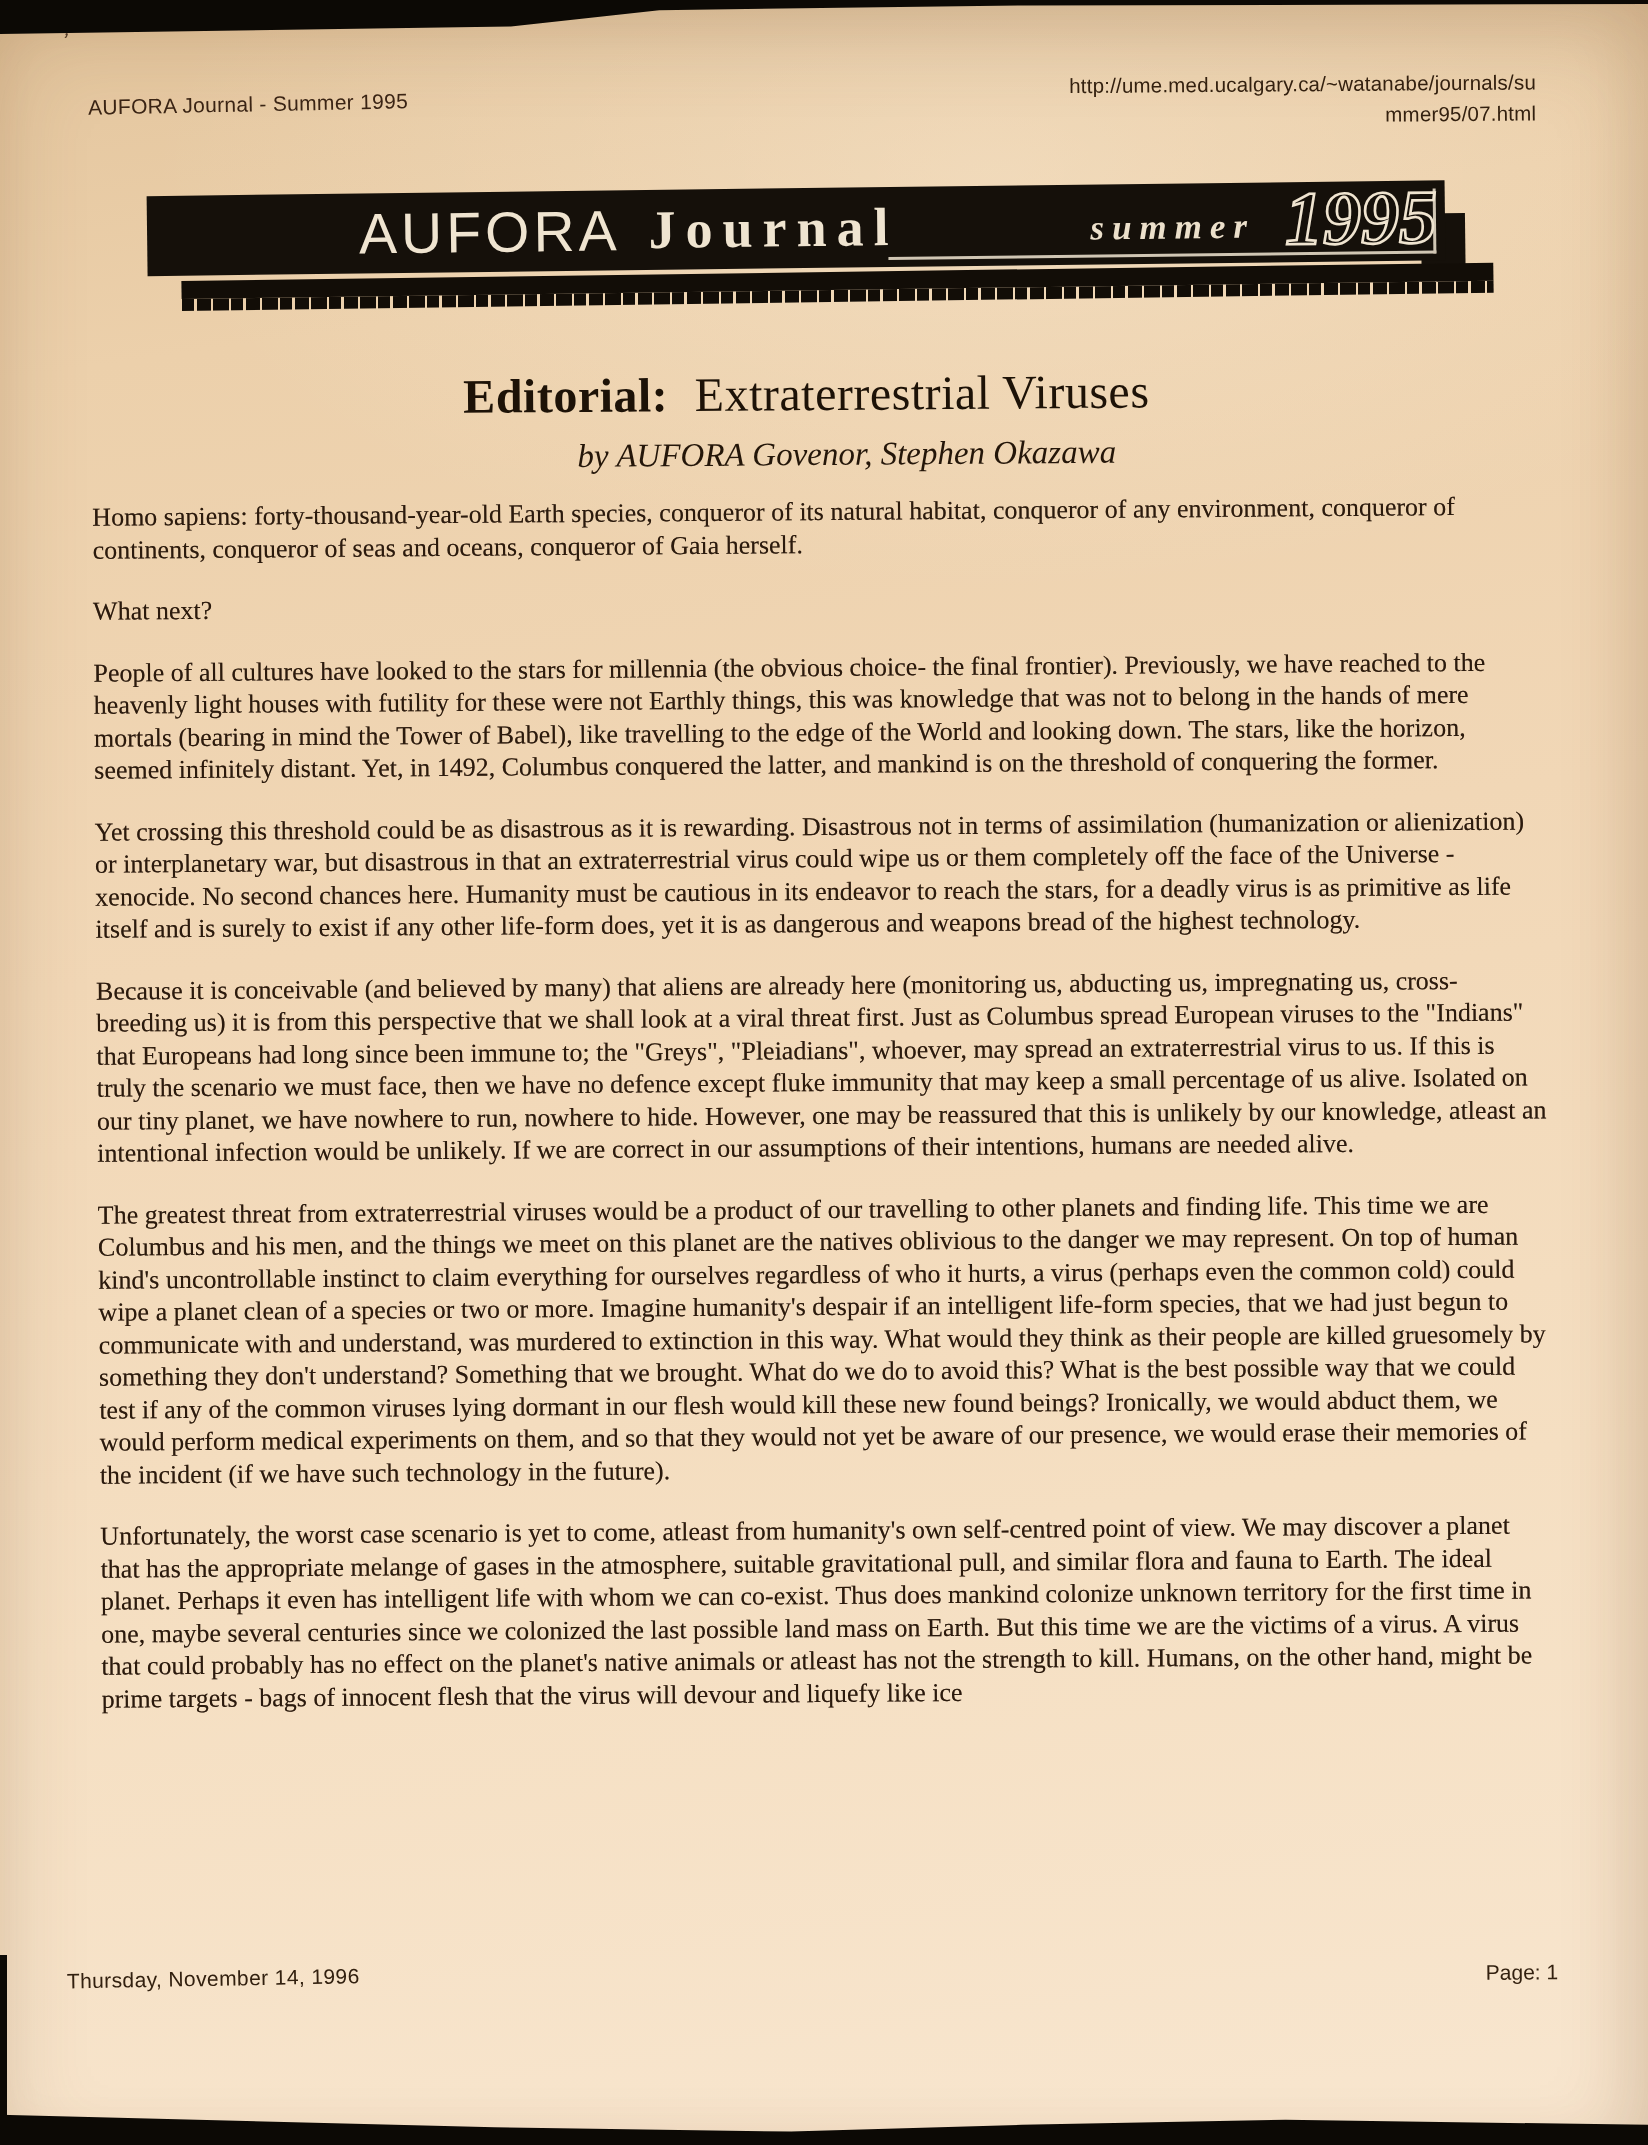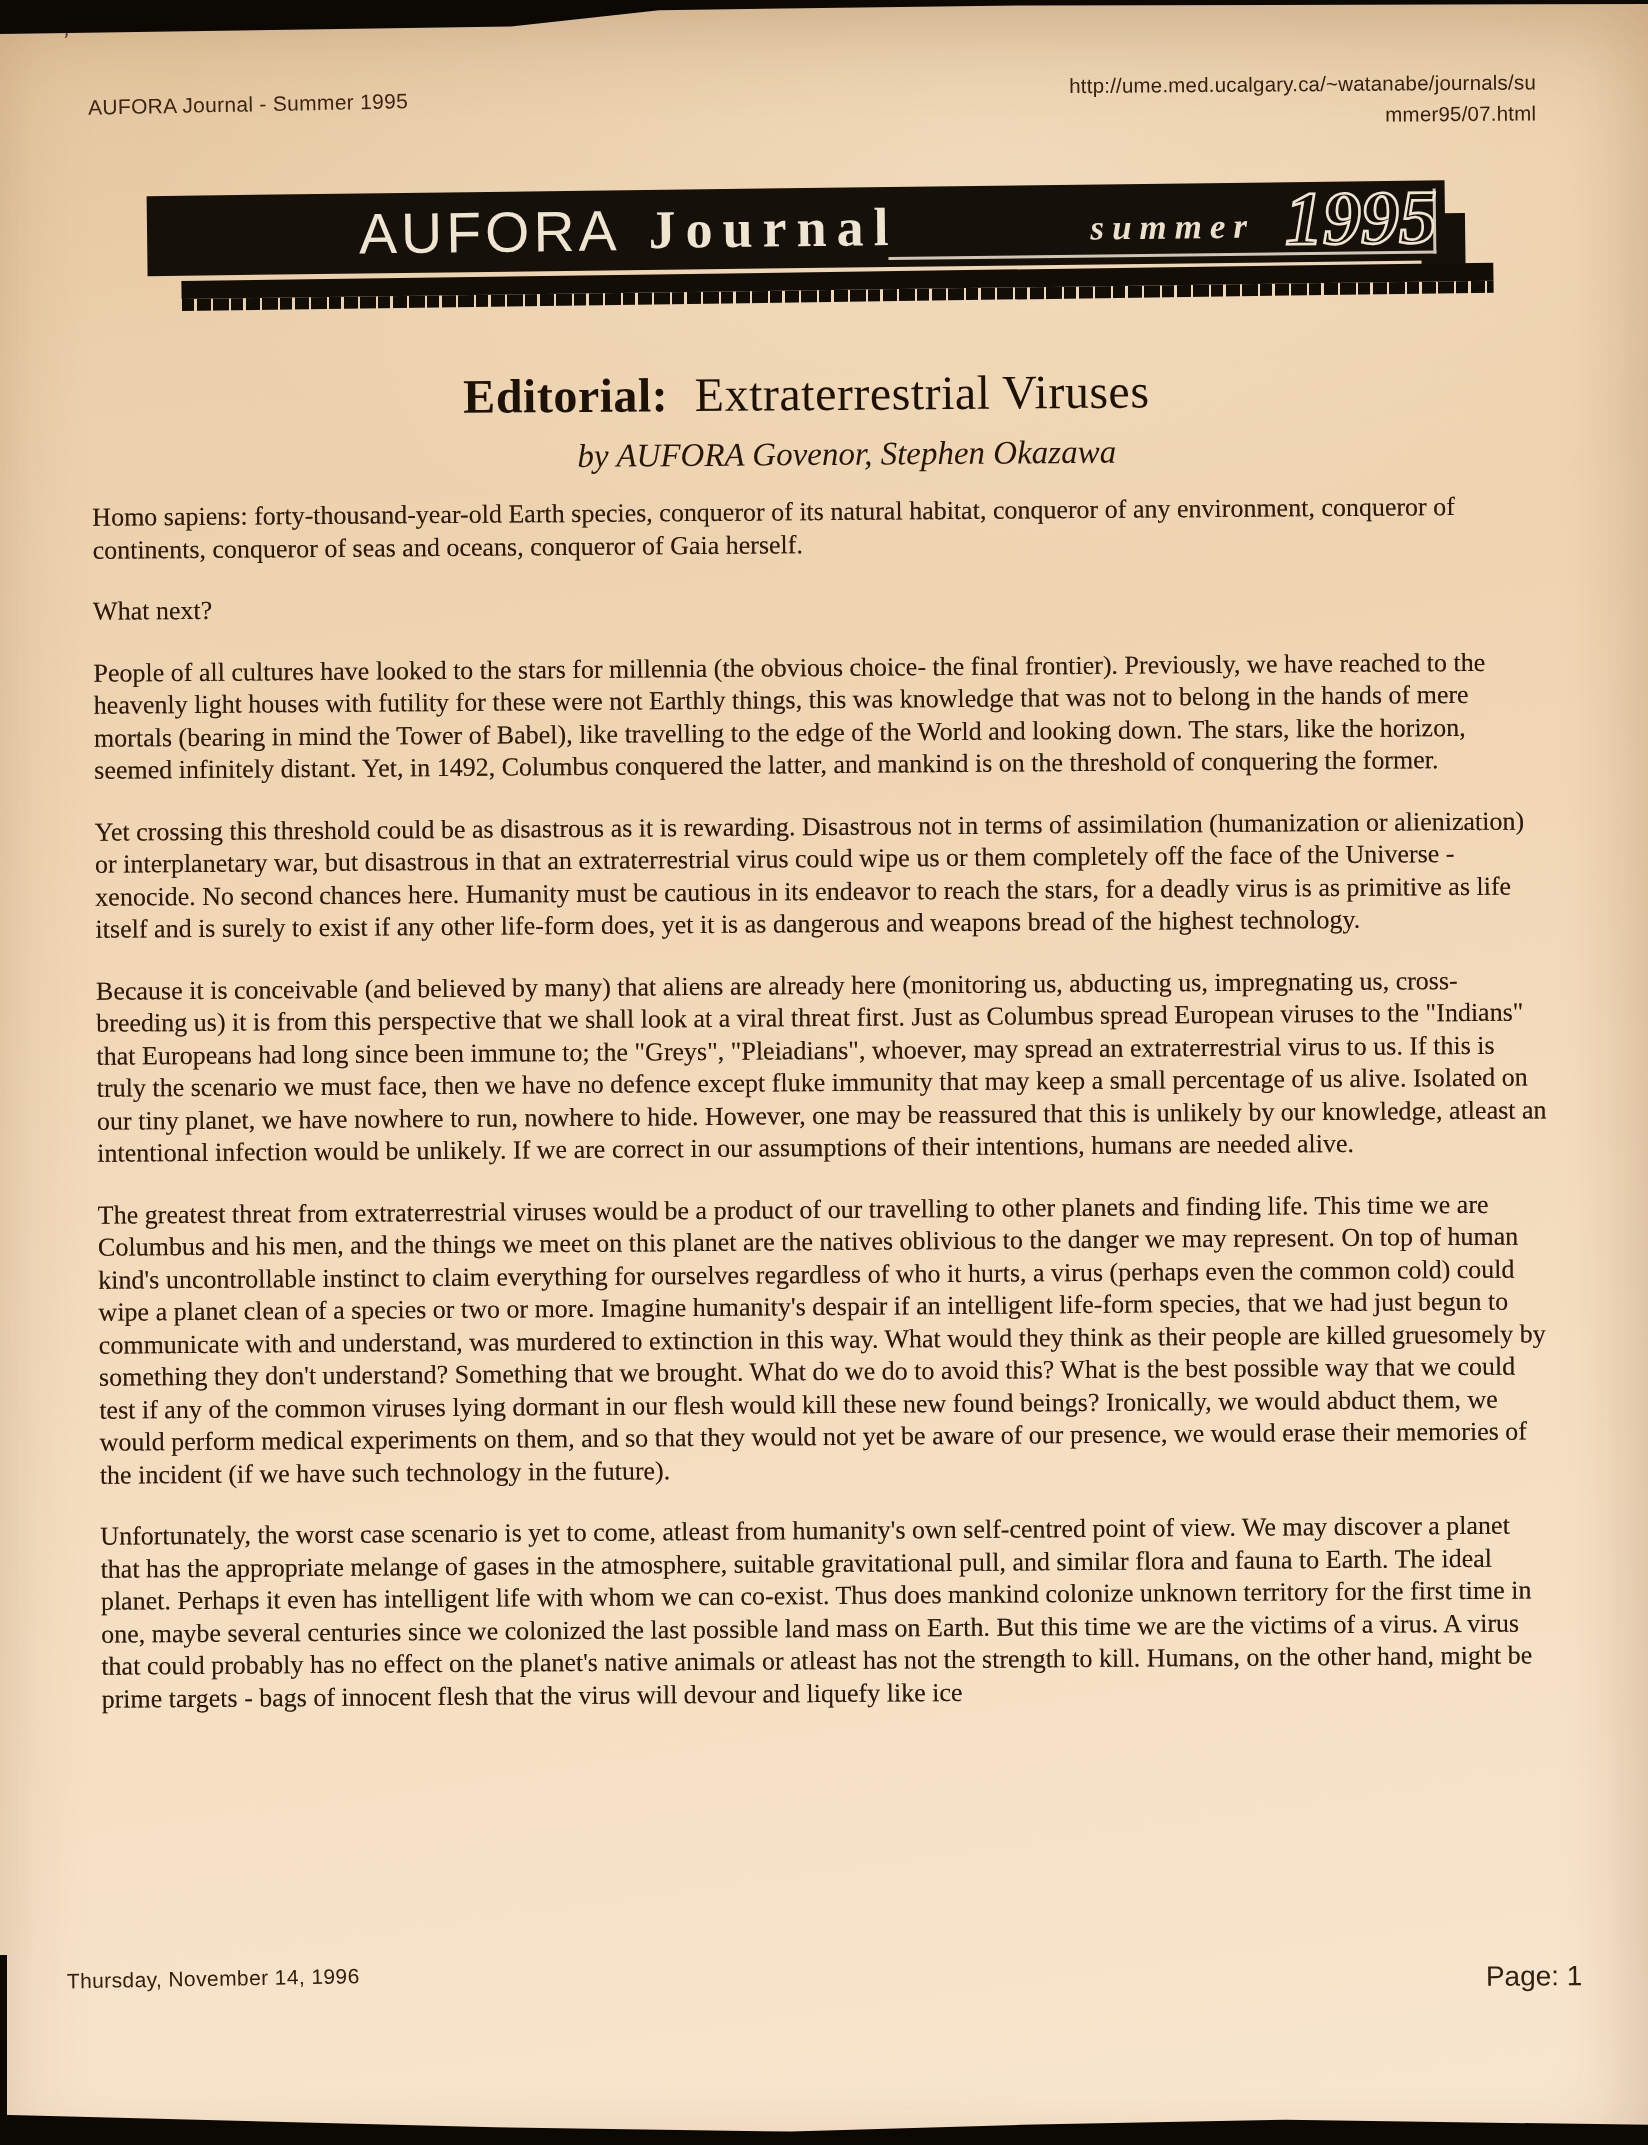--- a/index.html
+++ b/index.html
@@ -108,21 +108,21 @@
   }
   .bodytext p{margin:0 0 29px 0;}
   
   .footer-date{
     position:absolute;left:58px;top:1962px;
     font-family:"Liberation Sans",sans-serif;font-size:21px;color:#32200f;
     transform:rotate(-0.55deg);letter-spacing:.4px;
   }
   .footer-page{
     position:absolute;left:1477px;top:1966px;
-    font-family:"Liberation Sans",sans-serif;font-size:28px;color:#32200f;
+    font-family:"Liberation Sans",sans-serif;font-size:21px;color:#32200f;
   }
 </style>
 </head>
 <body>
 
 <div class="paper"></div>
 <div class="scan-top"></div>
 <div class="scan-bottom"></div>
 <div class="scan-left"></div>
 <div class="speck">’</div>

